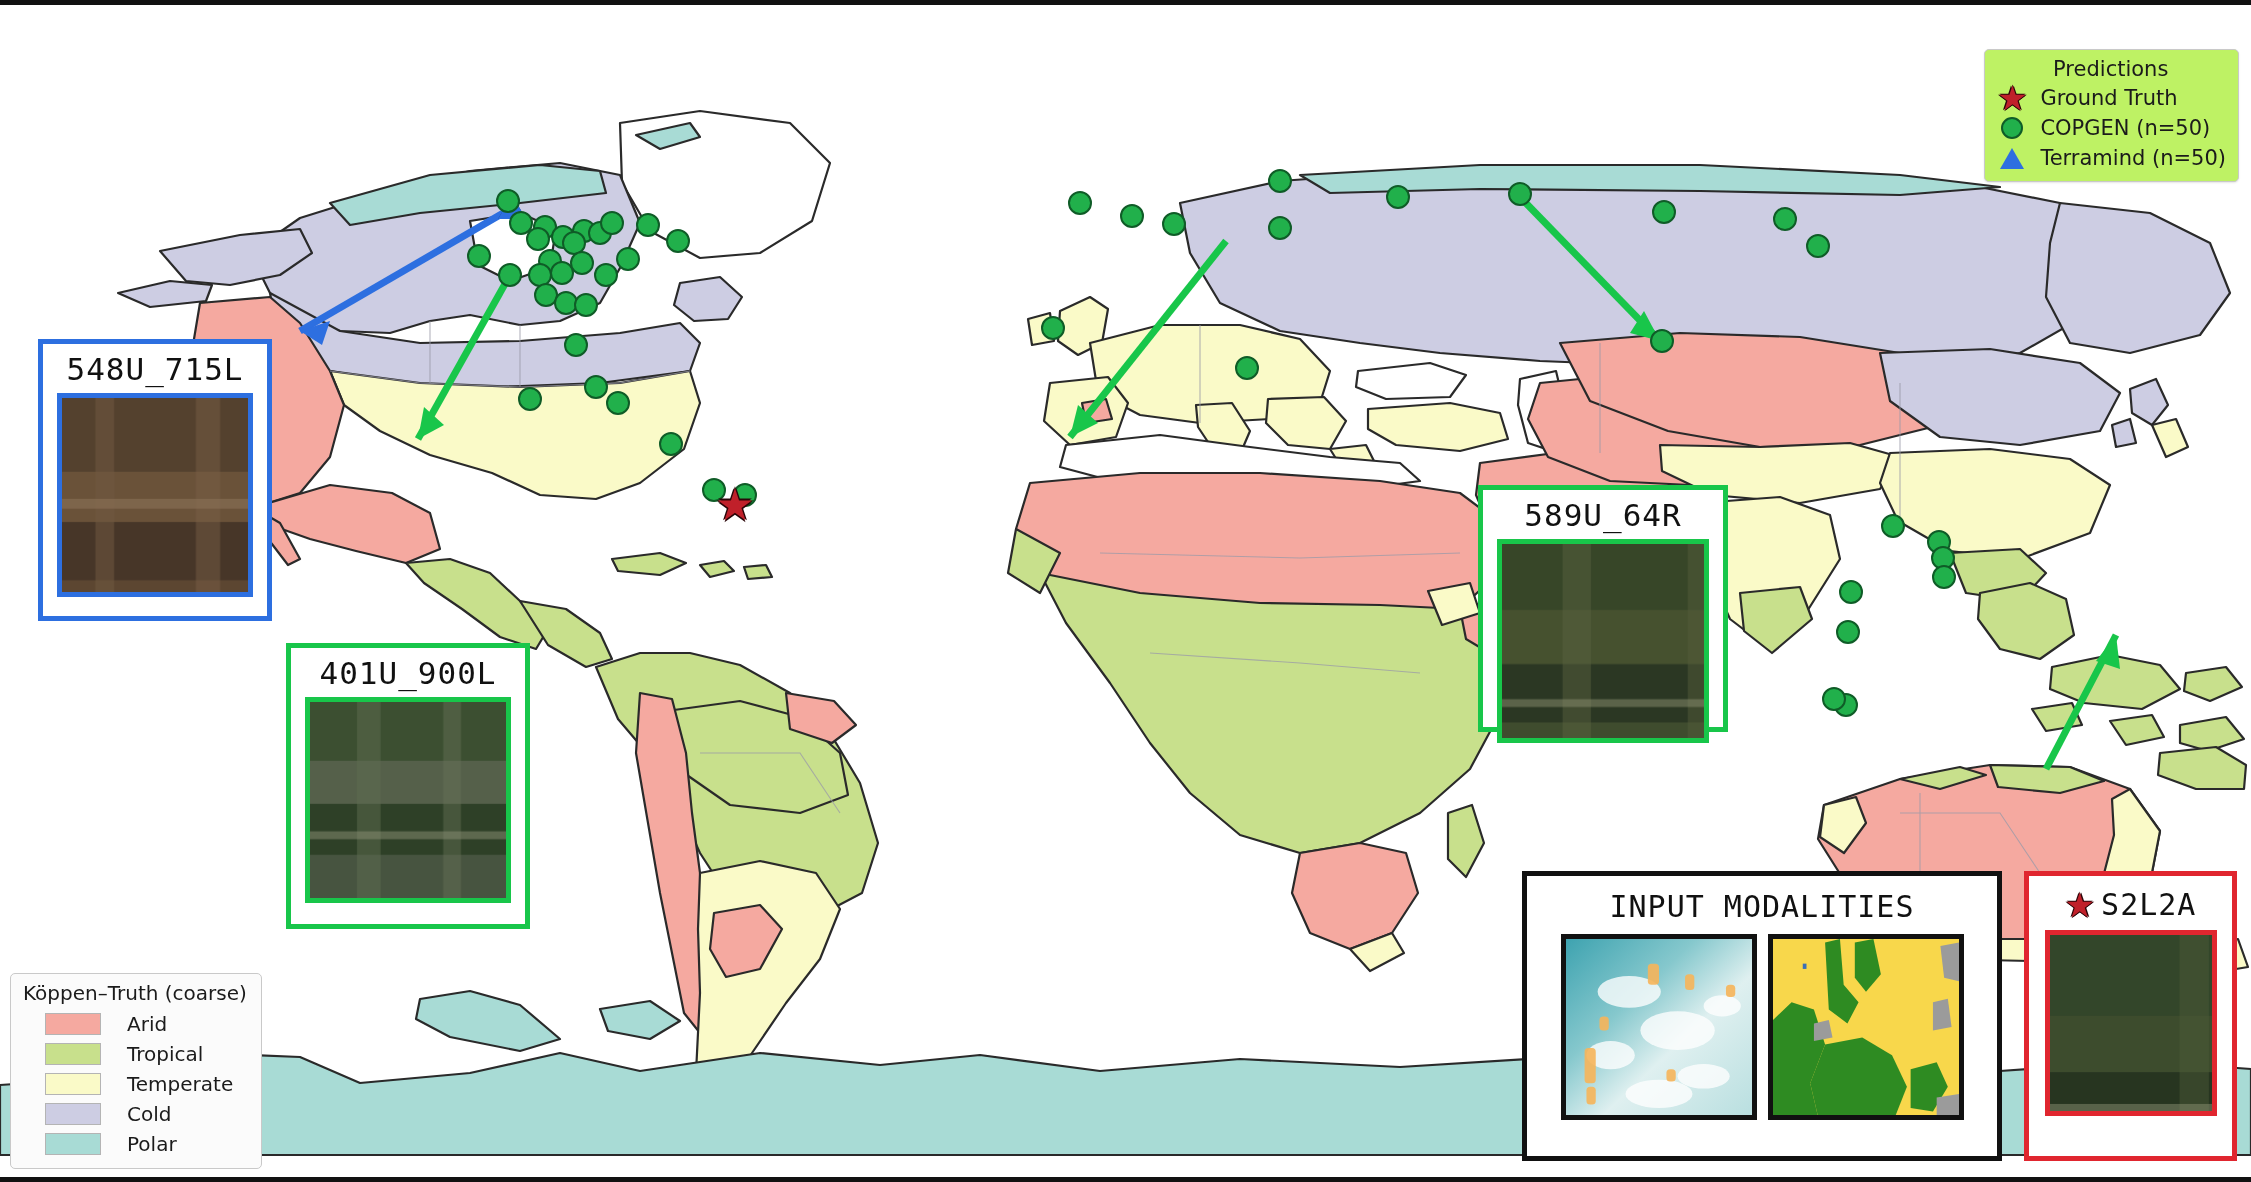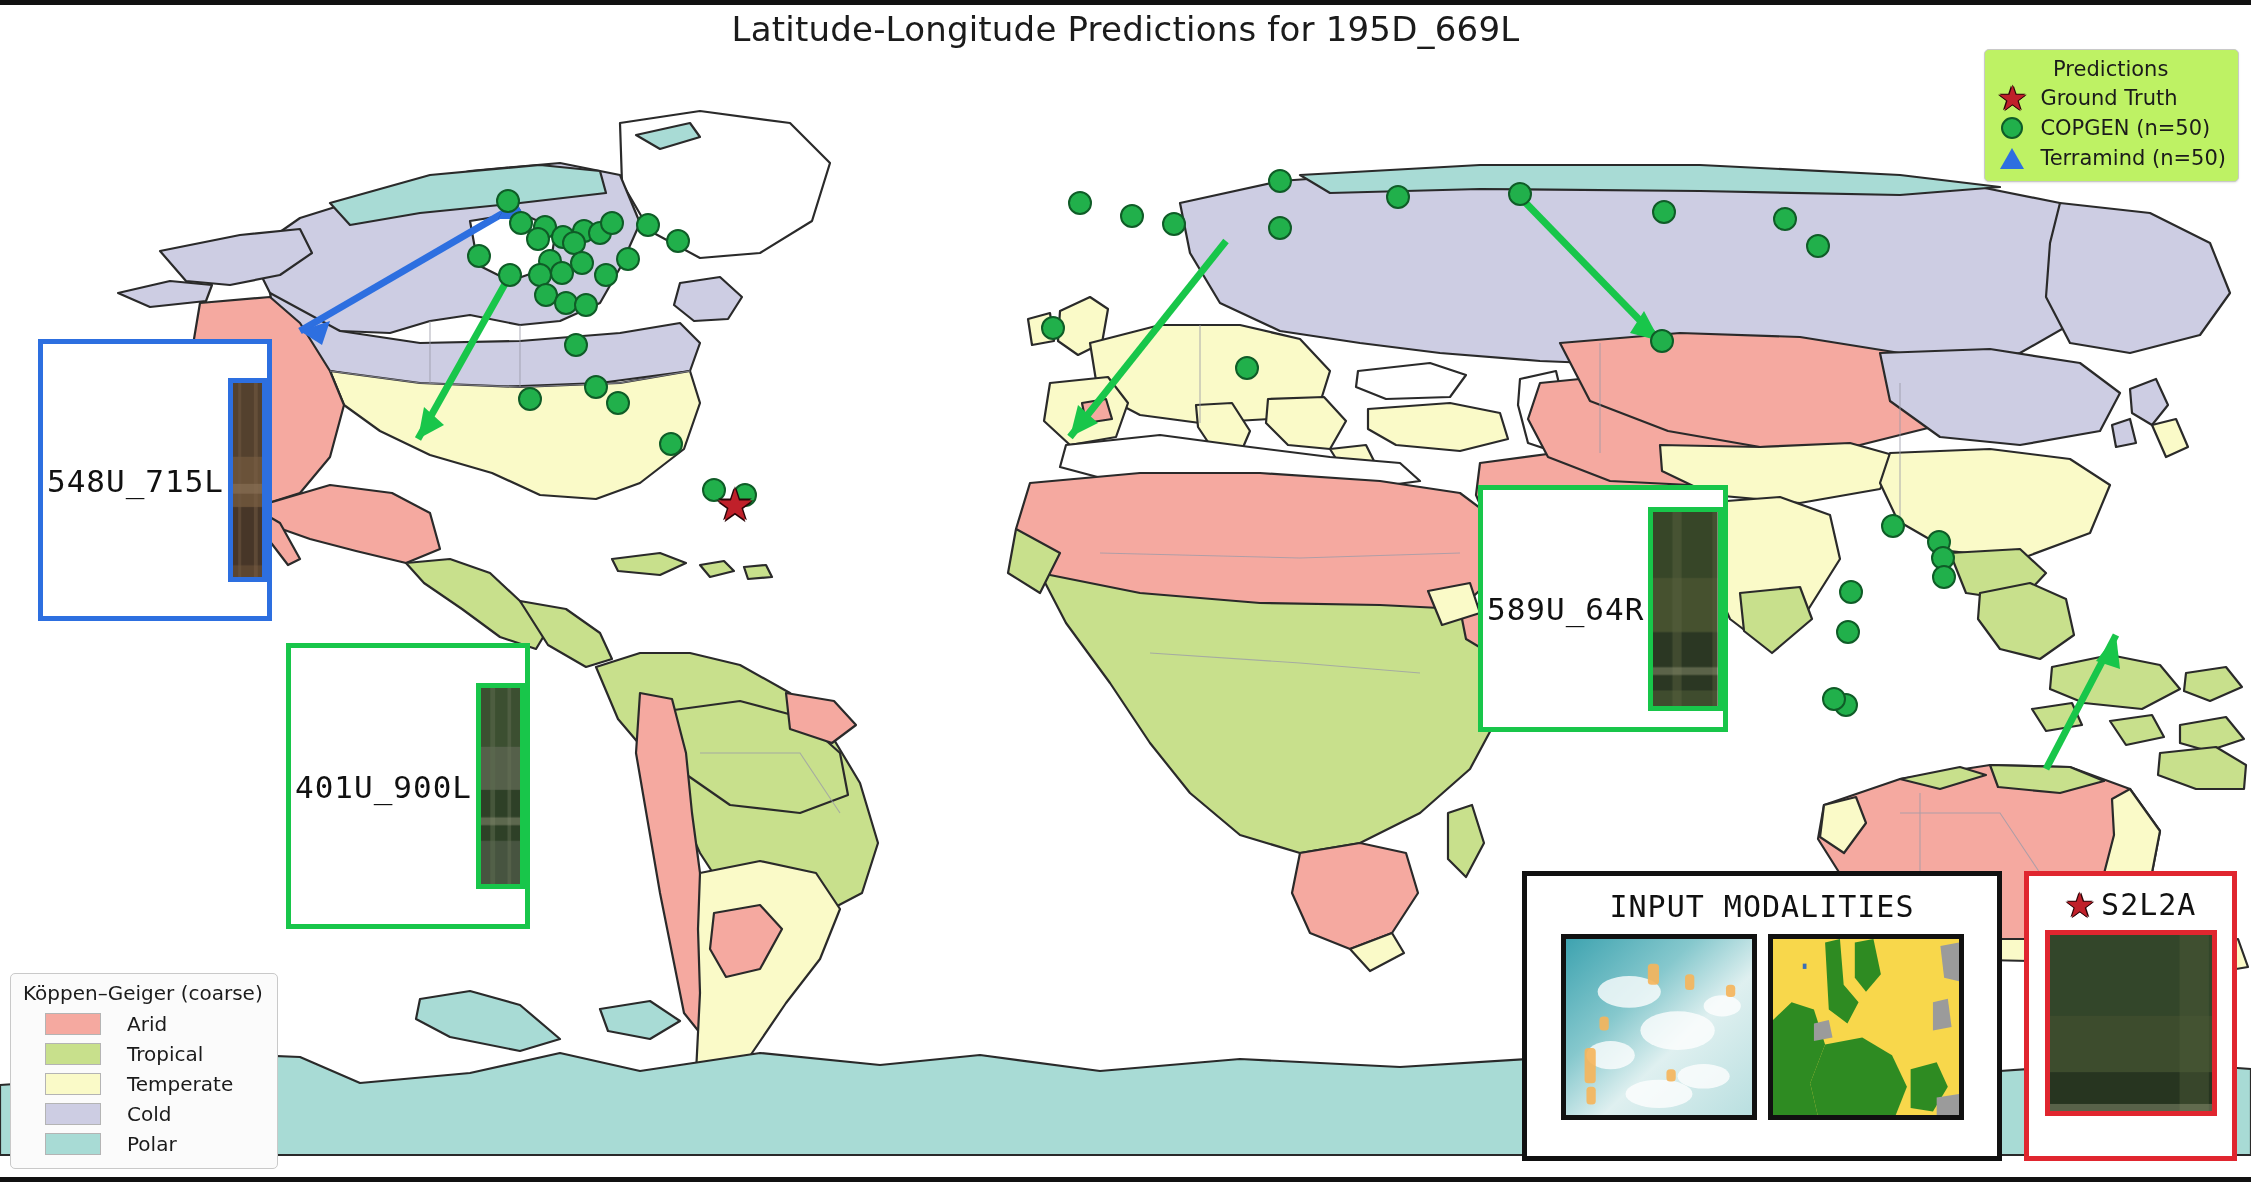--- a/index.html
+++ b/index.html
@@ -34,21 +34,21 @@
   .ltri{width:0;height:0;border-left:12px solid transparent;border-right:12px solid transparent;border-bottom:21px solid #2d6fe0;}
 
   
   #koppen{position:absolute;left:10px;bottom:8px;background:#fbfbfb;border:1px solid #c9c9c9;border-radius:5px;
       padding:7px 14px 9px 12px;font-size:20px;color:#1b1b1b;}
   #koppen .kt{font-size:20px;margin-bottom:4px;}
   .krow{display:flex;align-items:center;gap:26px;height:30px;padding-left:22px;}
   .ksw{width:56px;height:22px;border:1px solid #b4b4b4;box-sizing:border-box;}
 
   
-  .card{position:absolute;background:#ffffff;box-sizing:border-box;display:flex;flex-direction:row;align-items:center;text-align:center;}
+  .card{position:absolute;background:#ffffff;box-sizing:border-box;display:flex;flex-direction:column;align-items:center;text-align:center;}
   .card .clabel{font-family:"DejaVu Sans Mono",monospace;font-size:31px;color:#111;letter-spacing:1px;
                 padding:7px 4px 6px 4px;white-space:nowrap;}
   .card .cimg{box-sizing:border-box;}
   .card.green{border:5px solid #18C64A;}
   .card.green .cimg{border:5px solid #18C64A;}
   .card.blue{border:5px solid #2d6fe0;}
   .card.blue .cimg{border:5px solid #2d6fe0;}
 
   
   #inputmod{position:absolute;left:1522px;top:866px;width:480px;height:290px;background:#fff;border:5px solid #111;
@@ -63,21 +63,20 @@
   #s2panel .sptitle{font-family:"DejaVu Sans Mono",monospace;font-size:30px;color:#111;letter-spacing:1px;}
   #s2panel .spimg{width:172px;height:186px;border:5px solid #e0262f;box-sizing:border-box;}
 
   .thumb{width:100%;height:100%;display:block;}
 </style>
 </head>
 <body>
 
 <div id="stage">
 
-  <div id="title">Latitude-Longitude Predictions for 195D_669L</div>
 
   <div id="mapwrap">
     <svg id="mapsvg" viewBox="0 0 2251 1130" preserveAspectRatio="none">
       <defs>
 
         <pattern id="agri1" width="120" height="120" patternUnits="userSpaceOnUse">
           <rect width="120" height="120" fill="#4a3a2a"></rect>
           <rect x="0" y="0" width="120" height="38" fill="#54412e"></rect>
           <rect x="0" y="38" width="120" height="26" fill="#6a5239"></rect>
           <rect x="0" y="64" width="120" height="30" fill="#473628"></rect>
@@ -505,21 +504,21 @@
     </div>
     <div class="lrow">
       <span class="sym">
           <span class="ltri"></span>
         </span>
       <span>Terramind (n=50)</span>
     </div>
   </div>
 
   <div id="koppen">
-    <div class="kt">Köppen–Geiger (coarse)</div>
+    <div class="kt">Köppen–Truth (coarse)</div>
     <div class="krow">
       <span class="ksw" style="background:#F5A9A0"></span>
       <span>Arid</span>
     </div>
     <div class="krow">
       <span class="ksw" style="background:#C8E08C"></span>
       <span>Tropical</span>
     </div>
     <div class="krow">
       <span class="ksw" style="background:#FAFAC8"></span>

